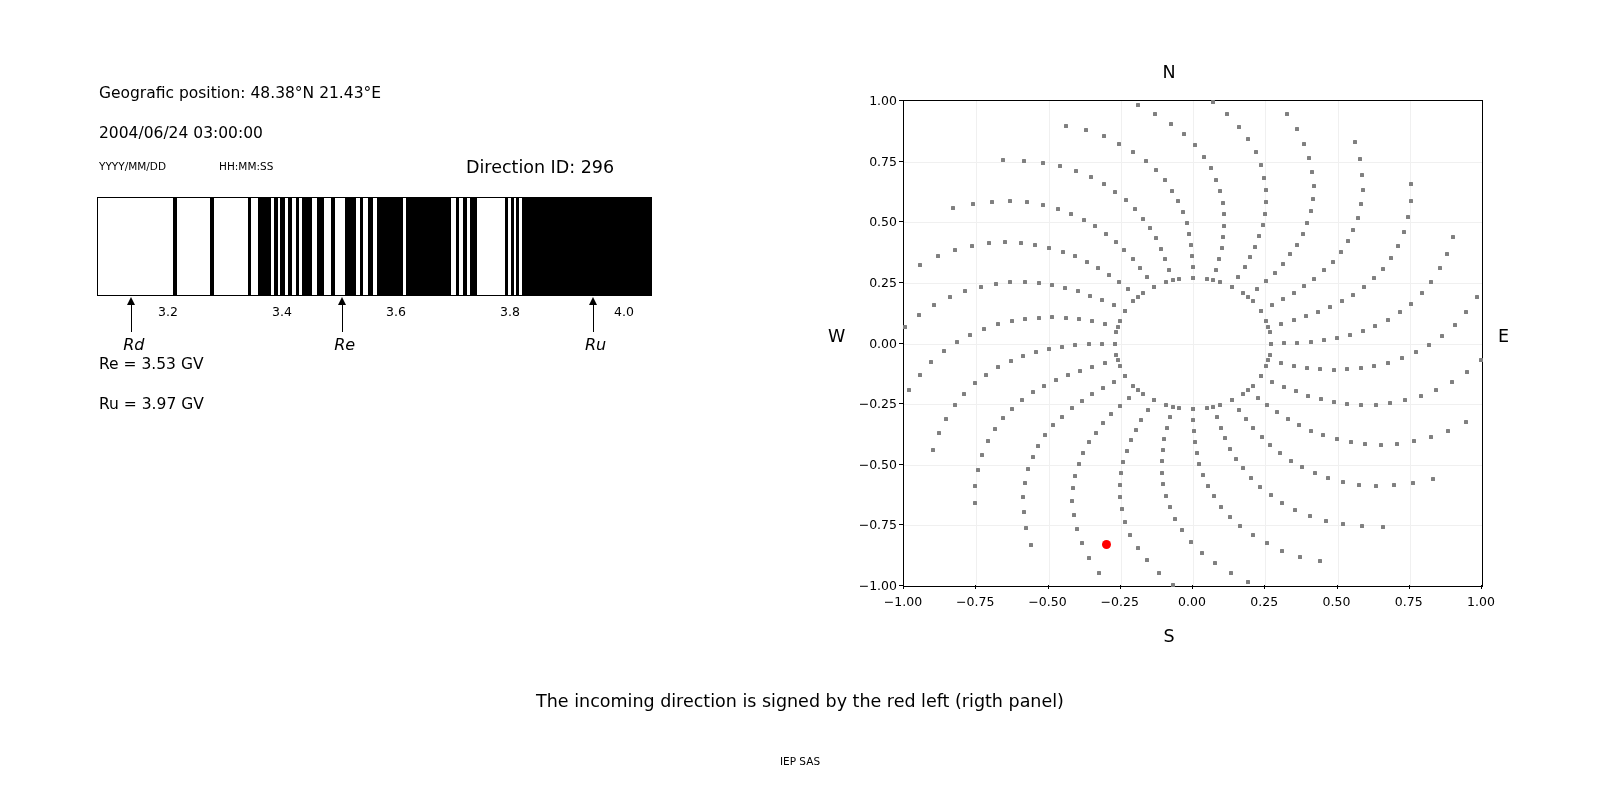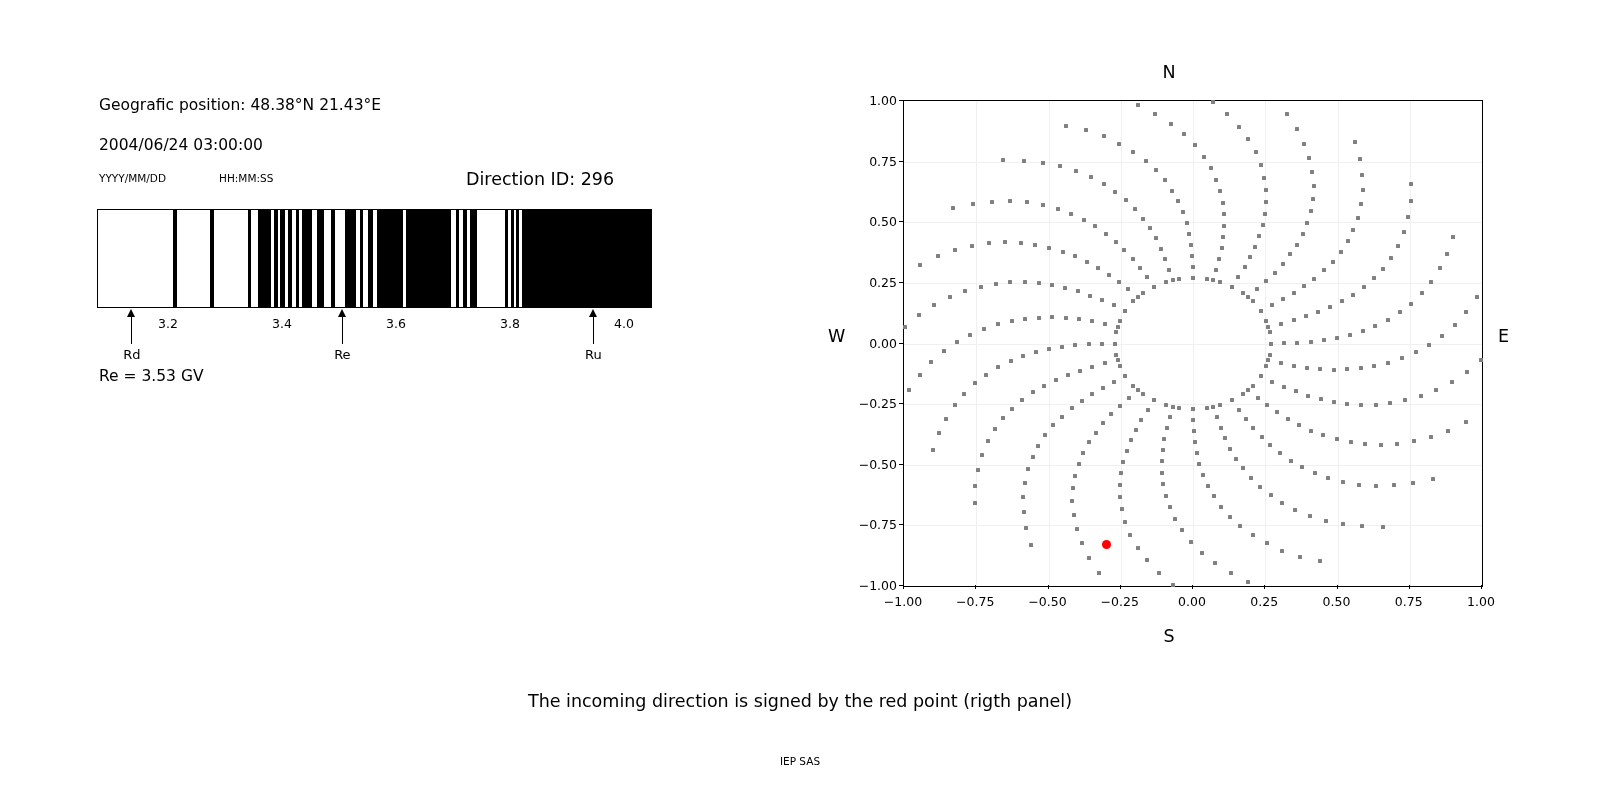--- a/index.html
+++ b/index.html
@@ -1,41 +1,41 @@
 <!DOCTYPE html>
 <html><head>
 <meta charset="utf-8">
 <style>
   html,body{margin:0;padding:0;background:#ffffff;}
   body{width:1600px;height:800px;position:relative;overflow:hidden;
        font-family:"DejaVu Sans","Liberation Sans",sans-serif;color:#000;}
 
   
-  #left-panel{position:absolute;left:0;top:12px;width:760px;height:660px;padding-left:28px;}
+  #left-panel{position:absolute;left:0;top:0;width:760px;height:660px;padding-left:28px;}
 
   #geo-position{position:absolute;left:99px;top:84px;font-size:15.5px;white-space:nowrap;}
   #datetime{position:absolute;left:99px;top:124px;font-size:15.5px;white-space:nowrap;}
   #fmt-date{position:absolute;left:99px;top:160px;font-size:10.5px;white-space:nowrap;}
   #fmt-time{position:absolute;left:219px;top:160px;font-size:10.5px;white-space:nowrap;}
   #direction-id{position:absolute;left:466px;top:157px;font-size:17.5px;white-space:nowrap;}
 
   
   #spectrum-wrap{position:absolute;left:97px;top:197px;width:555px;height:99px;}
   #spectrum-canvas{position:absolute;left:0;top:0;width:555px;height:99px;
       border:1px solid #000;box-sizing:border-box;background:#fff;}
   .bar{position:absolute;top:0;height:100%;background:#000;}
 
   
   #spectrum-axis{position:absolute;left:97px;top:296px;width:555px;height:60px;}
   .tick-label{position:absolute;font-size:12.5px;color:#000;white-space:nowrap;}
   .marker{position:absolute;width:1px;background:#000;}
   .marker-head{position:absolute;width:0;height:0;
       border-left:4.5px solid transparent;border-right:4.5px solid transparent;
       border-bottom:8px solid #000;}
-  .marker-label{position:absolute;font-size:13px;white-space:nowrap;}
+  .marker-label{position:absolute;font-size:16px;white-space:nowrap;font-style:italic;}
 
   
   #params{position:absolute;left:99px;top:355px;width:570px;}
   .param-row{position:relative;height:39.5px;}
   .param-left{position:absolute;left:0;top:0;font-size:15.5px;white-space:nowrap;}
   .param-right{position:absolute;left:472px;top:0;font-size:15.5px;white-space:nowrap;}
 
   
   #right-panel{position:absolute;left:820px;top:40px;width:700px;height:620px;}
 
@@ -124,20 +124,23 @@
       <div class="marker-head" style="left: 241.144px; top: 1px;"></div>
       <div class="marker-label" style="left: 237.144px; top: 39px;">Re</div>
       <div class="marker" style="left: 495.99px; top: 8px; height: 28px;"></div>
       <div class="marker-head" style="left: 491.99px; top: 1px;"></div>
       <div class="marker-label" style="left: 487.99px; top: 39px;">Ru</div>
     </div>
 
   <div id="params">
       <div class="param-row">
         <div class="param-left">Re = 3.53 GV</div>
+      </div>
+      <div class="param-row">
+        <div class="param-left">Ru = 3.97 GV</div>
       </div>
     </div>
 </div>
 
 <div id="right-panel">
 
   <div class="compass" id="compass-n">N</div>
   <div class="compass" id="compass-s">S</div>
   <div class="compass" id="compass-w">W</div>
   <div class="compass" id="compass-e">E</div>
@@ -637,16 +640,16 @@
       <div class="ytick" style="left: 29px; width: 48px; top: 181.25px;">0.50</div>
       <div class="tickmark-y" style="left: 79px; top: 181.25px;"></div>
       <div class="ytick" style="left: 29px; width: 48px; top: 120.625px;">0.75</div>
       <div class="tickmark-y" style="left: 79px; top: 120.625px;"></div>
       <div class="ytick" style="left: 29px; width: 48px; top: 60px;">1.00</div>
       <div class="tickmark-y" style="left: 79px; top: 60px;"></div>
     </div>
 </div>
 
 <div id="caption">
-  <div class="caption-line">The incoming direction is signed by the red point (rigth panel)</div>
+  <div class="caption-line">The incoming direction is signed by the red left (rigth panel)</div>
 </div>
 
 <div id="footer">IEP SAS</div>
 
 </body></html>

